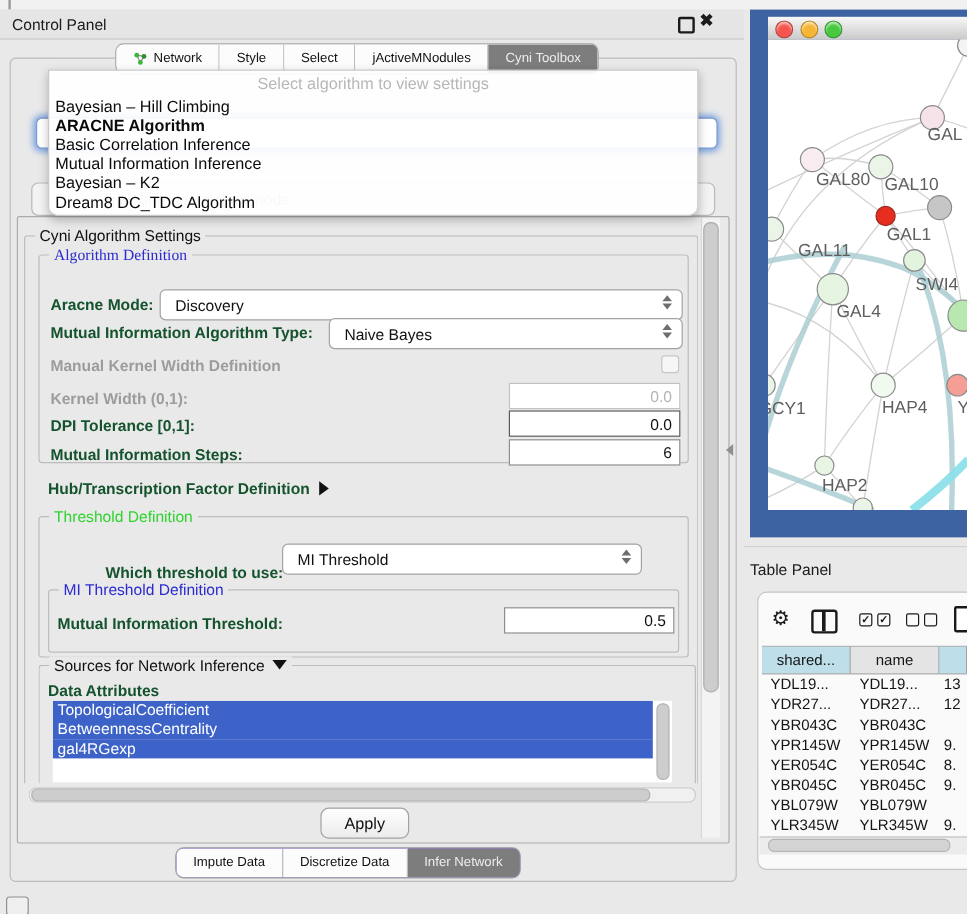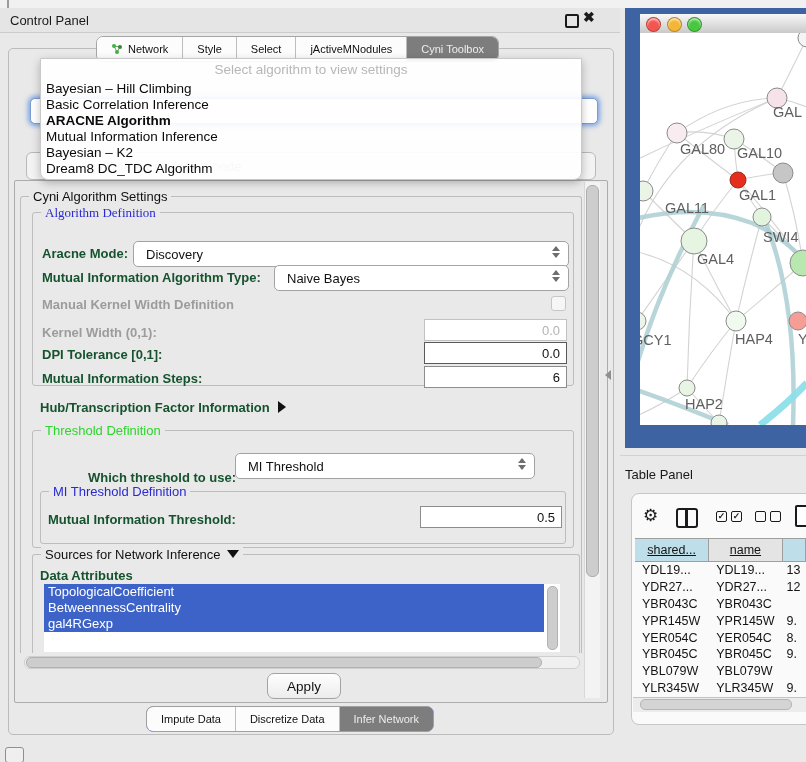--- a/index.html
+++ b/index.html
@@ -116,21 +116,21 @@
   .cb-pair{display:flex;gap:4px;}
   #check-pair{left:716px;top:511px;}
   #uncheck-pair{left:755px;top:511px;}
   .mini-cb{width:9px;height:9px;border:1.5px solid #1a1a1a;border-radius:2px;font-size:9px;
      line-height:9px;color:#1a1a1a;text-align:center;font-weight:bold;}
   #doc-icon{left:795px;top:505px;width:14px;height:18px;border:2.5px solid #1a1a1a;
      border-radius:2px;background:#fff;}
   #ytable{left:635px;top:538px;width:171px;overflow:hidden;font-size:12.5px;color:#141414;}
   .th-row{display:flex;height:22px;border-top:1px solid #9f9f9f;border-bottom:1px solid #9f9f9f;}
   .th{display:flex;align-items:center;justify-content:center;border-right:1px solid #9f9f9f;
-     box-sizing:border-box;overflow:hidden;white-space:nowrap;text-decoration:underline;}
+     box-sizing:border-box;overflow:hidden;white-space:nowrap;}
   .th.c1{width:76px;background:#bedfea;}
   .th.c2{width:75px;background:#e4e4e4;}
   .th.c3{width:24px;background:#bedfea;}
   .tr{display:flex;height:16.8px;align-items:center;}
   .td{overflow:hidden;white-space:nowrap;box-sizing:border-box;}
   .td.c1{width:76px;padding-left:7px;}
   .td.c2{width:75px;padding-left:7px;}
   .td.c3{width:24px;padding-left:4px;}
   #tp-hscroll-track{left:633px;top:697px;width:181px;height:14px;background:#ececec;
      border-top:1px solid #c4c4c4;}
@@ -207,21 +207,21 @@
 </div>
 <span class="lbl dis" style="left:42px;top:297px;">Manual Kernel Width Definition</span>
 <div class="abs" id="manual-checkbox"></div>
 <span class="lbl dis" style="left:42px;top:325px;">Kernel Width (0,1):</span>
 <input class="tfield dis" style="left: 424px; top: 319px; width: 143px;" readonly="" value="0.0">
 <span class="lbl" style="left:42px;top:347px;">DPI Tolerance [0,1]:</span>
 <input class="tfield strong" style="left: 424px; top: 342px; width: 143px;" readonly="" value="0.0">
 <span class="lbl" style="left:42px;top:371px;">Mutual Information Steps:</span>
 <input class="tfield" style="left: 424px; top: 366px; width: 143px;" readonly="" value="6">
 
-<span class="lbl" style="left:40px;top:400px;"><span>Hub/Transcription Factor Information</span><span class="arrow-right"></span></span>
+<span class="lbl" style="left:40px;top:400px;"><span>Hub/Transcription Factor Definition</span><span class="arrow-right"></span></span>
 
 <div class="fs" style="left:32px;top:430px;width:540px;height:116px;">
   <span class="fs-title green">Threshold Definition</span>
 </div>
 <span class="lbl" style="left:88px;top:470px;">Which threshold to use:</span>
 <div class="combo" style="left:235px;top:453px;width:298px;">
   <span class="combo-text">MI Threshold</span>
   <span class="combo-arrows">
       <span class="tri-up"></span>
       <span class="tri-down"></span>
@@ -264,22 +264,22 @@
 
 <div class="abs" id="ghost-combo1"></div>
 <div class="abs" id="ghost-combo2">
   <span>galFiltered.sif default node</span>
 </div>
 
 <div class="abs" id="algo-popup">
   <div class="abs" id="algo-placeholder">Select algorithm to view settings</div>
   <div class="abs" id="algo-list">
       <div class="algo-item">Bayesian – Hill Climbing</div>
+      <div class="algo-item sel">ARACNE Algorithm</div>
       <div class="algo-item">Basic Correlation Inference</div>
-      <div class="algo-item sel">ARACNE Algorithm</div>
       <div class="algo-item">Mutual Information Inference</div>
       <div class="algo-item">Bayesian – K2</div>
       <div class="algo-item">Dream8 DC_TDC Algorithm</div>
     </div>
 </div>
 
 <div class="abs" id="net-frame"></div>
 <div class="abs" id="net-titlebar"></div>
 <div class="abs" id="net-canvas">
   <svg id="net-svg" width="166" height="392" viewBox="0 0 166 392">

